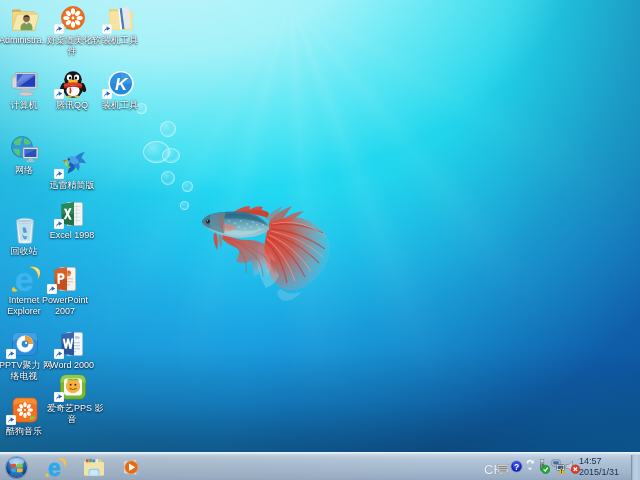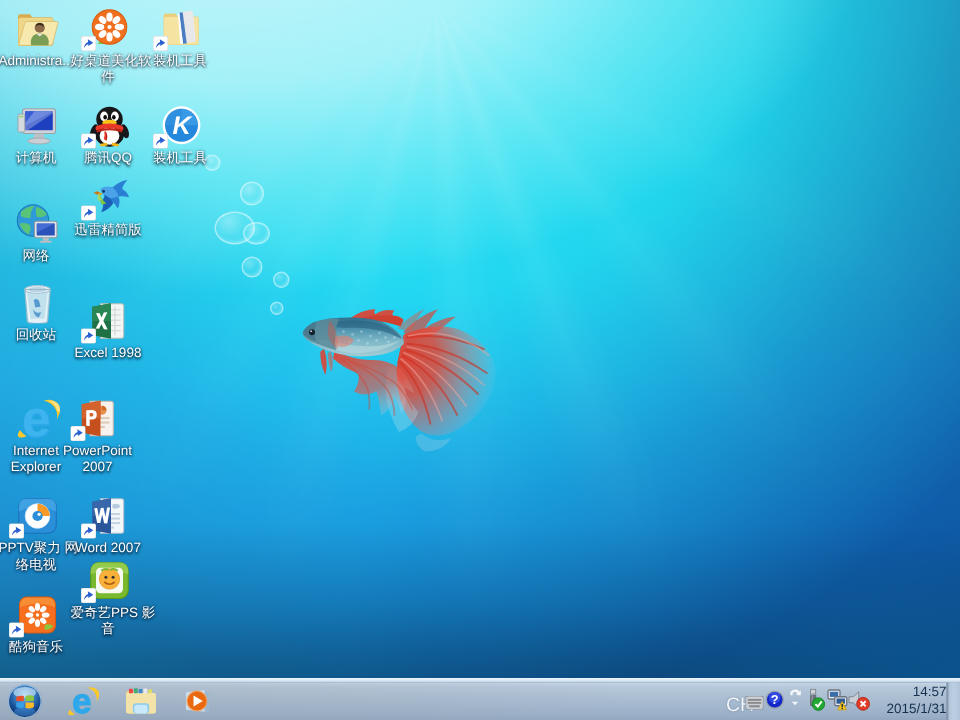--- a/index.html
+++ b/index.html
@@ -50,21 +50,21 @@
   
   #tbhl{position:absolute;left:0;top:452px;width:640px;height:3px;
     background:linear-gradient(180deg,#eef6fb 0%,#d8e6f2 60%,#b6c9dc 100%);}
   #bar{position:absolute;left:0;top:455px;width:640px;height:25px;
     background:linear-gradient(180deg,#c8d6e6 0px,#b6c8da 3px,#abbed2 10px,#a4b8ce 15px,#9aafc6 22px,#93a8c0 25px);}
   #bar .grayl{position:absolute;left:0;top:0;width:420px;height:25px;
     background:linear-gradient(90deg,rgba(150,158,170,.28) 0%,rgba(150,158,170,.12) 70%,rgba(150,158,170,0) 100%);}
   .tbi{position:absolute;top:0;}
   #showdesk{position:absolute;right:0;top:0;width:9px;height:25px;
     background:linear-gradient(90deg,#6f8298 0,#90a5bc 1px,#b3c6da 2px,#bccfe2 5px,#b0c3d8 9px);}
-  #clock{position:absolute;right:9px;top:1px;width:52px;text-align:right;
+  #clock{position:absolute;right:9px;top:1px;width:52px;text-align:left;
     color:#16314e;font-size:9px;line-height:11px;}
   .trayico{position:absolute;top:5px;}
   #chlbl{position:absolute;left:484px;top:7px;font-size:13px;font-weight:normal;color:#f2f6fa;text-shadow:0 0 1px rgba(40,60,80,.5);}
 </style>
 </head>
 <body>
 <div id="desk">
   <div id="wall">
       <div id="rays"></div>
       <div id="deep"></div>
@@ -209,40 +209,40 @@
 <rect x="13" y="12.5" width="15" height="11" rx="1.2" fill="#dfe5ea"></rect>
 <rect x="13" y="12.5" width="15" height="11" rx="1.2" fill="none" stroke="#8e979e" stroke-width=".7"></rect>
 <rect x="14.5" y="14" width="12" height="8" fill="#2a52b8"></rect>
 <path d="M14.5 14 L26.5 14 L14.5 20 Z" fill="#4a74d8" opacity=".8"></path>
 <rect x="18.5" y="23.5" width="4" height="2" fill="#b8bec4"></rect>
 <rect x="16.5" y="25.5" width="8" height="1.4" rx=".7" fill="#b8bec4"></rect>
 </svg>
     </div>
     <div class="lbl">网络</div>
   </div>
-  <div class="ico" style="left:47px;top:118px;width:50px">
+  <div class="ico" style="left:47px;top:150px;width:50px">
     <div class="iw">
       <svg class="main" width="30" height="28" viewBox="0 0 30 28">
 <path d="M6 9.5 L10.5 11 L8.5 12.5 Z" fill="#e8a020"></path>
 <path d="M4.5 10.5 Q6.5 9 8.5 10.2 L7 12 Z" fill="#c87818"></path>
 <path d="M9 8 Q13 5.5 17 7 Q22 2.5 27 2 Q24 5 23.5 8 Q27 10 28 13.5 Q24 12.5 21 13 Q22.5 17 20.5 21 Q18.5 17.5 16 15.5 Q11 13.5 9 8Z" fill="#2a7fd4"></path>
 <path d="M9 8 Q13 5.5 17 7 Q20 9 21 13 Q16 15 13.5 13.5 Q10.5 11.5 9 8Z" fill="#4aa2e8"></path>
 <path d="M12 12 Q16 14 17.5 17.5 Q14.5 22 9.5 23.5 Q11.5 19 10.5 15.5 Z" fill="#1a5fb8"></path>
 <ellipse cx="11" cy="9.5" rx="1" ry="1" fill="#103a68"></ellipse>
 <path d="M8.5 11.5 Q10 15.5 13 17.5 L10 18.5 Q8 15 8.5 11.5Z" fill="#7ec43e"></path>
 <path d="M8 11 Q6.5 13 7.5 16 L10 15 Q8.5 13 8 11Z" fill="#a8d85e"></path>
 </svg>
       <svg class="sc" width="10" height="10" viewBox="0 0 11 11">
         <rect x="0" y="0" width="11" height="11" rx="1.5" fill="#fff" stroke="#b8c4cc" stroke-width=".5"></rect>
         <path d="M2.2 8.8 Q2.4 5.6 5.2 4.4 L5 2.4 L9 5 L5.4 7.4 L5.3 5.9 Q3.4 6.6 2.2 8.8 Z" fill="#2a5fd0"></path>
       </svg>
     </div>
     <div class="lbl">迅雷精简版</div>
   </div>
-  <div class="ico" style="left:-1px;top:188px;width:50px">
+  <div class="ico" style="left:-1px;top:216px;width:50px">
     <div class="iw">
       <svg class="main" width="30" height="28" viewBox="0 0 30 28">
 <path d="M6.5 5 L23.5 5 L21.8 26 Q21.7 27.3 20.3 27.3 L9.7 27.3 Q8.3 27.3 8.2 26 Z" fill="#cfe4ee" opacity=".92"></path>
 <ellipse cx="15" cy="5" rx="8.5" ry="2.6" fill="#e8f3f8"></ellipse>
 <ellipse cx="15" cy="5" rx="8.5" ry="2.6" fill="none" stroke="#a8c4d4" stroke-width=".7"></ellipse>
 <ellipse cx="15" cy="5.1" rx="6.3" ry="1.7" fill="#b8d4e2"></ellipse>
 <path d="M6.5 5 L23.5 5 L21.8 26 Q21.7 27.3 20.3 27.3 L9.7 27.3 Q8.3 27.3 8.2 26 Z" fill="none" stroke="#9ab8ca" stroke-width=".7"></path>
 <path d="M8 7.5 L10.5 26.5 L9.2 25.8 L7.2 7Z" fill="#fff" opacity=".75"></path>
 <path d="M21.5 7.5 L19.5 26 L21 25.5 L22.4 7Z" fill="#fff" opacity=".55"></path>
 <path d="M12.5 12 Q14.5 10.5 16 12.5 L17 16.5 L13.5 17Z" fill="#3a88c8" opacity=".8"></path>
@@ -336,21 +336,21 @@
         <rect x="12" y="21" width="6" height="1.4" fill="#c4d4e2"></rect>
 <path d="M3.5 4.5 L16 2.2 L16 25.8 L3.5 23.5 Z" fill="#2a5699"></path>
 <path d="M3.5 4.5 L16 2.2 L16 14 L3.5 14 Z" fill="#3a68ad" opacity=".9"></path>
 <path d="M4.8 8.8 L6.8 8.7 L7.9 14.5 L9.2 8.6 L11 8.5 L12.3 14.5 L13.4 8.4 L15.4 8.3 L13.5 19 L11.4 18.9 L10.1 13 L8.9 18.7 L6.8 18.6 Z" fill="#fff"></path>
 </svg>
       <svg class="sc" width="10" height="10" viewBox="0 0 11 11">
         <rect x="0" y="0" width="11" height="11" rx="1.5" fill="#fff" stroke="#b8c4cc" stroke-width=".5"></rect>
         <path d="M2.2 8.8 Q2.4 5.6 5.2 4.4 L5 2.4 L9 5 L5.4 7.4 L5.3 5.9 Q3.4 6.6 2.2 8.8 Z" fill="#2a5fd0"></path>
       </svg>
     </div>
-    <div class="lbl">Word 2007</div>
+    <div class="lbl">Word 2000</div>
   </div>
   <div class="ico" style="left:-1px;top:396px;width:50px">
     <div class="iw">
       <svg class="main" width="30" height="28" viewBox="0 0 30 28">
 <rect x="3" y="2" width="24" height="24" rx="5" fill="#f56f1e"></rect>
 <path d="M3 7 Q3 2 8 2 L22 2 Q27 2 27 7 L27 9 Q15 4 3 9 Z" fill="#f8953a" opacity=".8"></path>
 <rect x="3" y="2" width="24" height="24" rx="5" fill="none" stroke="#d85a10" stroke-width=".7"></rect>
 <g fill="#fff">
           <ellipse cx="15" cy="8.6" rx="1.7" ry="2.6"></ellipse>
           <ellipse cx="15" cy="19.4" rx="1.7" ry="2.6"></ellipse>

